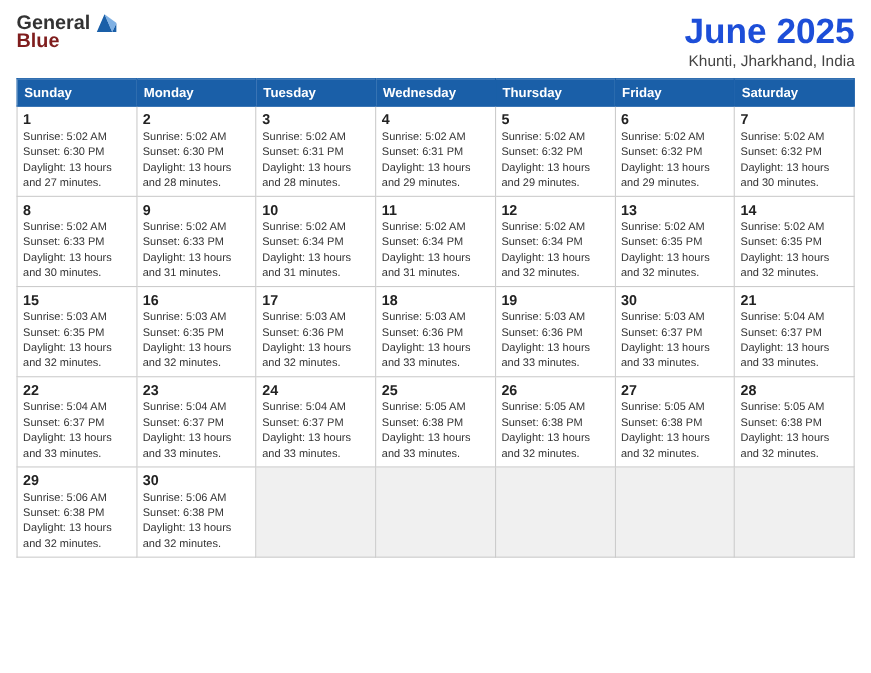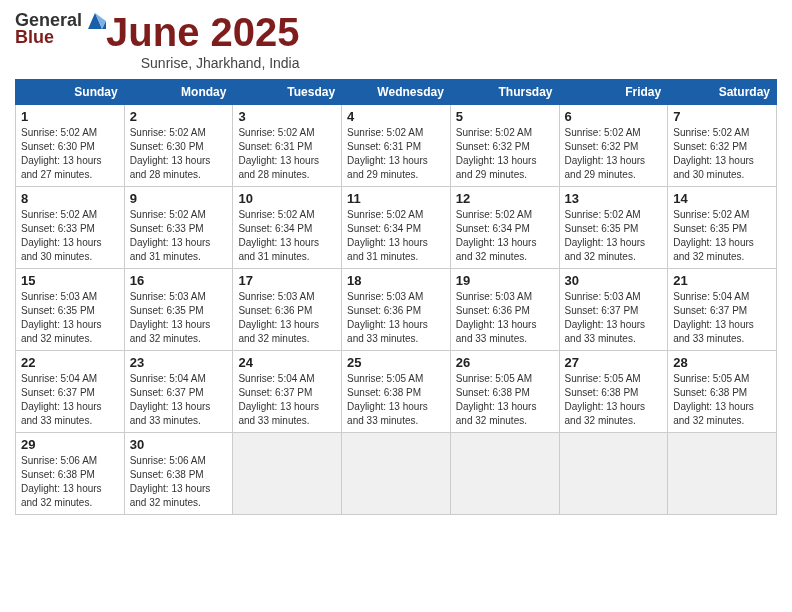--- a/index.html
+++ b/index.html
@@ -10,40 +10,40 @@
       background: #fff;
       overflow: hidden;
     }
     .page {
       width: 792px;
       height: 612px;
       padding: 10px 15px;
     }
     .header {
       display: flex;
-      justify-content: flex-start;
+      justify-content: space-between;
       align-items: flex-start;
       margin-bottom: 8px;
     }
     .logo {
       display: flex;
       align-items: center;
     }
     .title-area {
       text-align: right;
     }
     .calendar {
       width: 100%;
       border-collapse: collapse;
       table-layout: fixed;
     }
     .calendar th {
       background: #1a5fa8;
       color: #fff;
-      text-align: right;
+      text-align: left;
       padding: 5px 6px;
       font-size: 12px;
       font-weight: bold;
       border: 1px solid #1a5fa8;
     }
     .calendar td {
       border: 1px solid #ccc;
       vertical-align: top;
       padding: 4px 5px;
       font-size: 9.5px;
@@ -81,22 +81,22 @@
           <span style="font-size:18px;font-weight:bold;color:#333;">General</span>
           <svg width="22" height="18" viewBox="0 0 22 18" style="margin-left:2px;margin-top:-2px;">
             <polygon points="4,18 11,2 18,18 22,10 22,18" fill="#1a5fa8"></polygon>
             <polygon points="11,2 18,18 22,10" fill="#4a90d9" opacity="0.7"></polygon>
           </svg>
         </div>
         <span style="font-size:18px;font-weight:bold;color:#7f1d1d;margin-top:-4px;">Blue</span>
       </div>
     </div>
     <div class="title-area">
-      <div style="font-size:40px;font-weight:bold;color:#7f1d1d;">June 2025</div>
-      <div style="font-size:14px;color:#444;">Sunrise, Jharkhand, India</div>
+      <div style="font-size:32px;font-weight:bold;color:#1d4ed8;">June 2025</div>
+      <div style="font-size:14px;color:#444;">Khunti, Jharkhand, India</div>
     </div>
   </div>
 
   <table class="calendar">
     <thead>
       <tr>
         <th>Sunday</th>
         <th>Monday</th>
         <th>Tuesday</th>
         <th>Wednesday</th>

